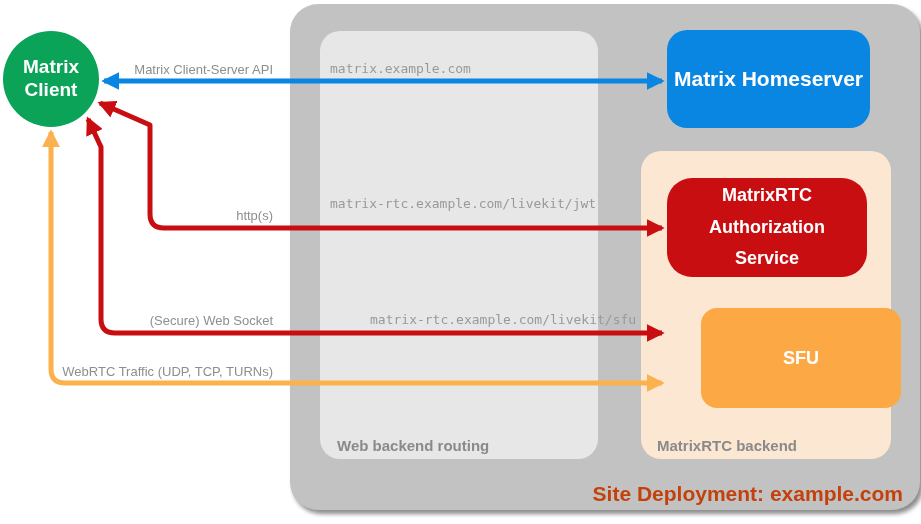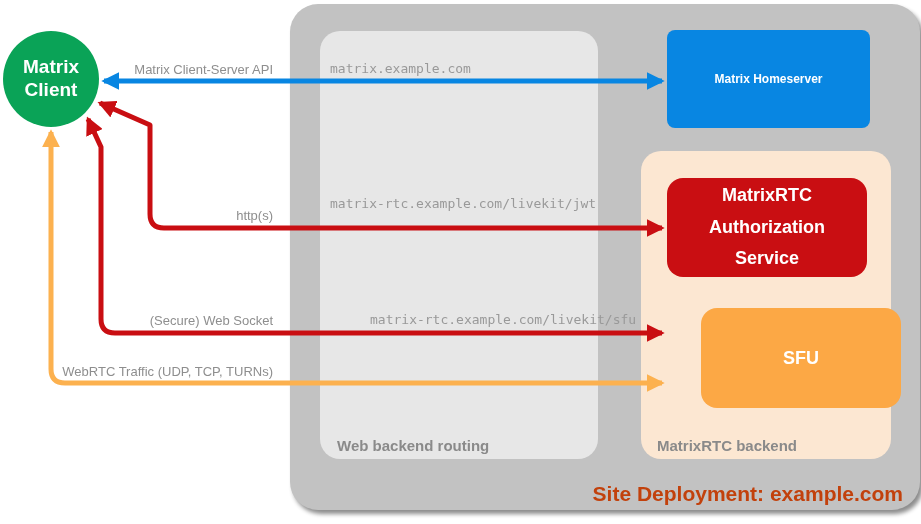--- a/index.html
+++ b/index.html
@@ -35,25 +35,25 @@
   .node{
     position:absolute;display:flex;align-items:center;justify-content:center;
     text-align:center;color:#ffffff;font-weight:bold;z-index:3;
   }
   .client-circle{
     left:3px;top:31px;width:96px;height:96px;border-radius:50%;
     background:var(--client-green,#0AA357);font-size:19px;line-height:1.2;
   }
   .client-circle .label{width:70px;}
   .homeserver-box{
-    left:667px;top:30px;width:203px;height:98px;border-radius:8px;
-    background:var(--homeserver-blue,#0886E2);font-size:12px;
+    left:667px;top:30px;width:203px;height:98px;border-radius:20px;
+    background:var(--homeserver-blue,#0886E2);font-size:21px;
   }
   .auth-box{
-    left:667px;top:178px;width:200px;height:99px;border-radius:16px;
+    left:667px;top:178px;width:200px;height:99px;border-radius:25px;
     background:var(--service-red,#C90E12);font-size:18px;line-height:1.75;
   }
   .auth-box .label{width:150px;}
   .sfu-box{
     left:701px;top:308px;width:200px;height:100px;border-radius:16px;
     background:var(--sfu-orange,#FCA845);font-size:18px;
   }
   
   .arrow-label{
     position:absolute;left:0;right:648px;text-align:right;font-size:13px;

